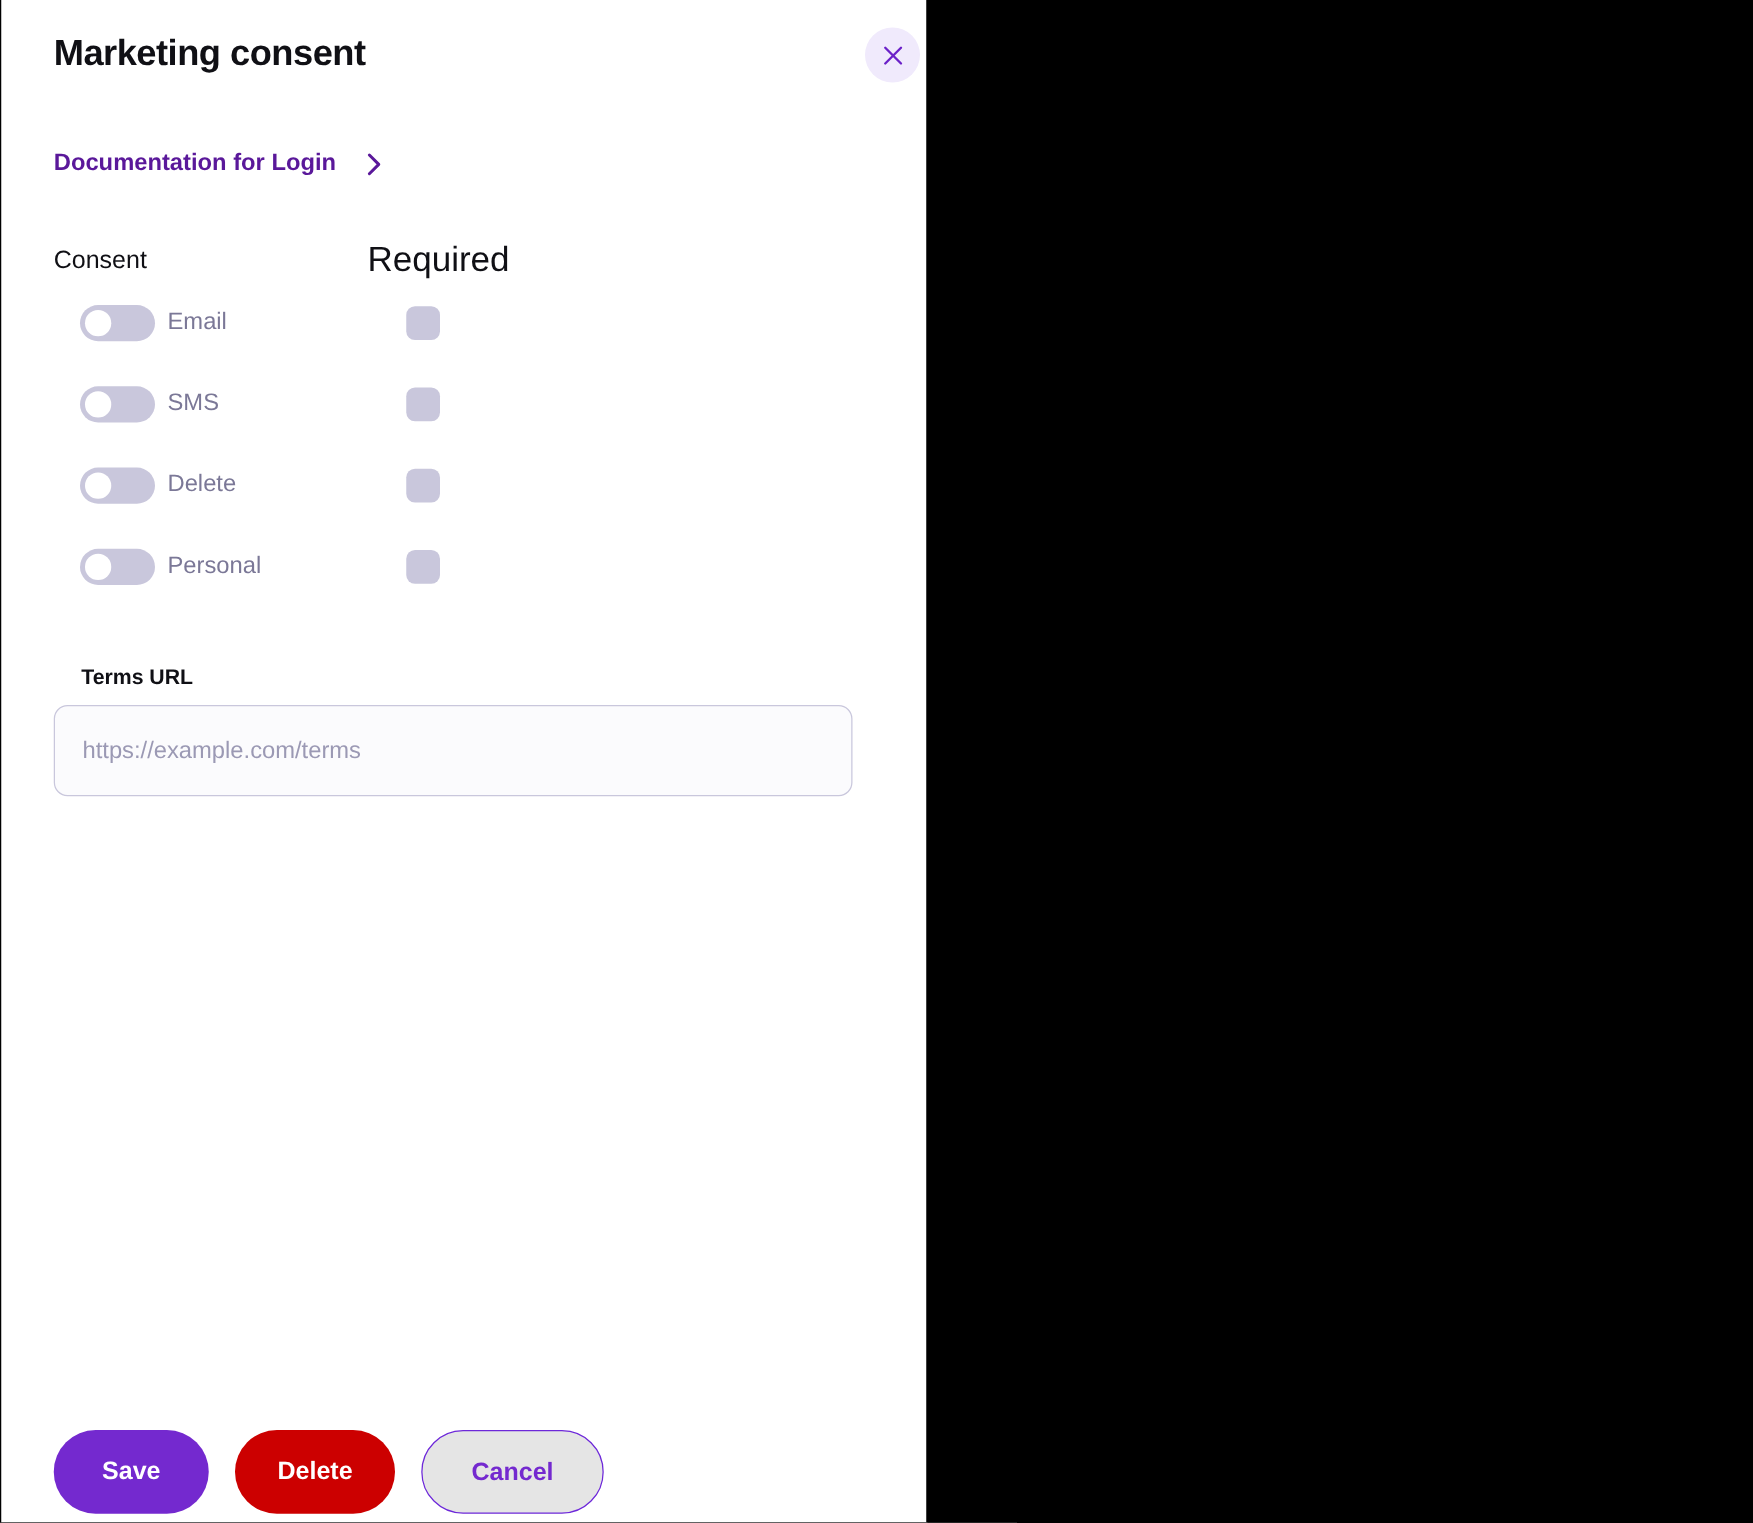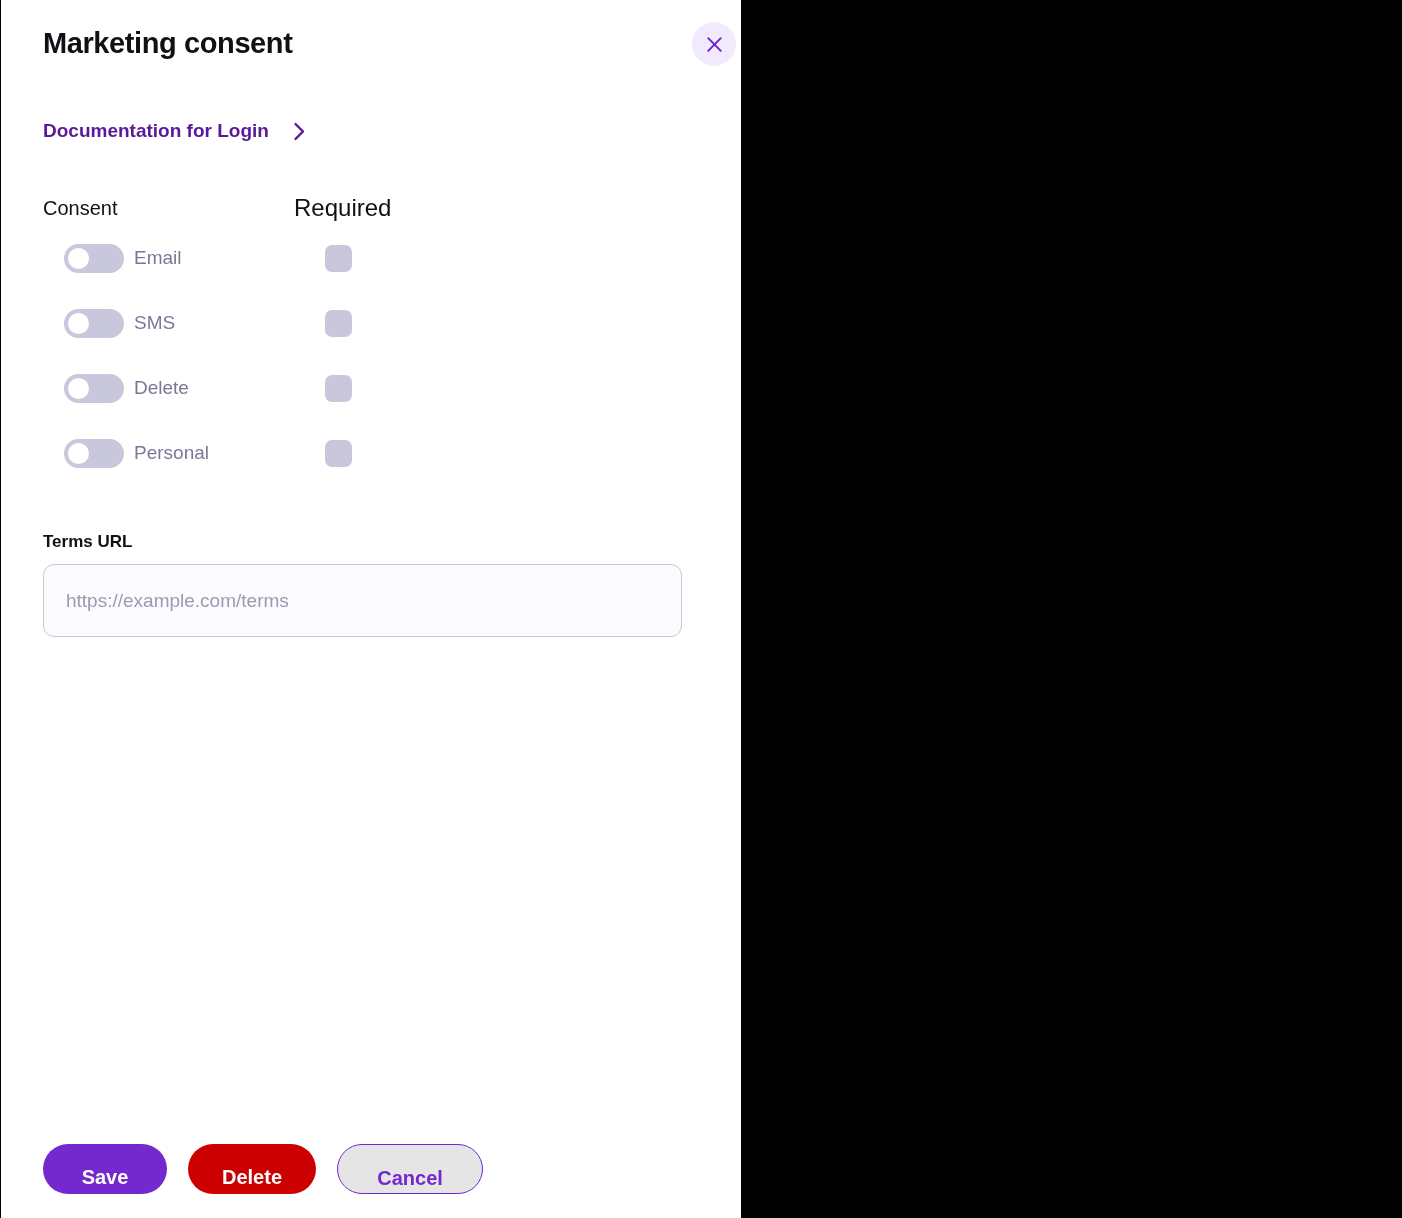--- a/index.html
+++ b/index.html
@@ -102,21 +102,21 @@
     left: 42px;
     top: 0;
     font-size: 20px;
     color: #101015;
     line-height: 28px;
   }
   .consent-head .col-required {
     position: absolute;
     left: 293px;
     top: 0;
-    font-size: 24px;
+    font-size: 28px;
     color: #101015;
     line-height: 28px;
   }
 
   .consent-rows { position: relative; margin-top: 6px; }
   .consent-row {
     position: relative;
     height: 65px;
   }
   .toggle {
@@ -165,21 +165,21 @@
 
   
   .fields {
     position: absolute;
     left: 0;
     top: 530px;
     width: 741px;
   }
   .field { position: relative; }
   .field-label {
-    margin: 0 0 11px 42px;
+    margin: 0 0 11px 64px;
     font-size: 17px;
     font-weight: bold;
     color: #101015;
     line-height: 23px;
   }
   .field-input {
     display: block;
     margin: 0 0 0 42px;
     width: 639px;
     height: 73px;
@@ -204,21 +204,21 @@
     align-items: center;
     gap: 21px;
   }
   .btn {
     border: none;
     border-radius: 34px;
     font-family: "Liberation Sans", sans-serif;
     font-size: 20px;
     font-weight: bold;
     cursor: pointer;
-    height: 50px;
+    height: 67px;
     padding: 0 34px;
     line-height: 67px;
     white-space: nowrap;
   }
   .btn-save { background: #7429cf; color: #ffffff; min-width: 124px; }
   .btn-delete { background: #cc0000; color: #ffffff; min-width: 111px; }
   .btn-cancel {
     background: #e5e5e5;
     color: #7429cf;
     border: 1px solid #6d28d9;

